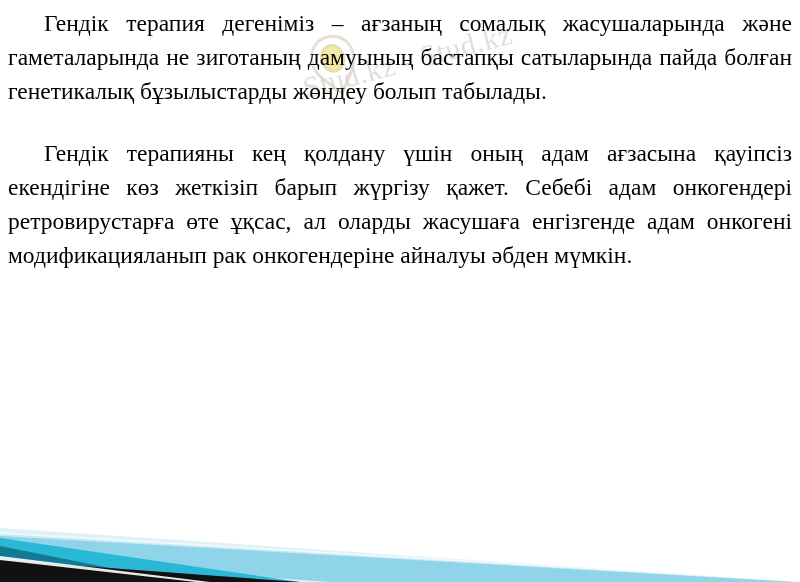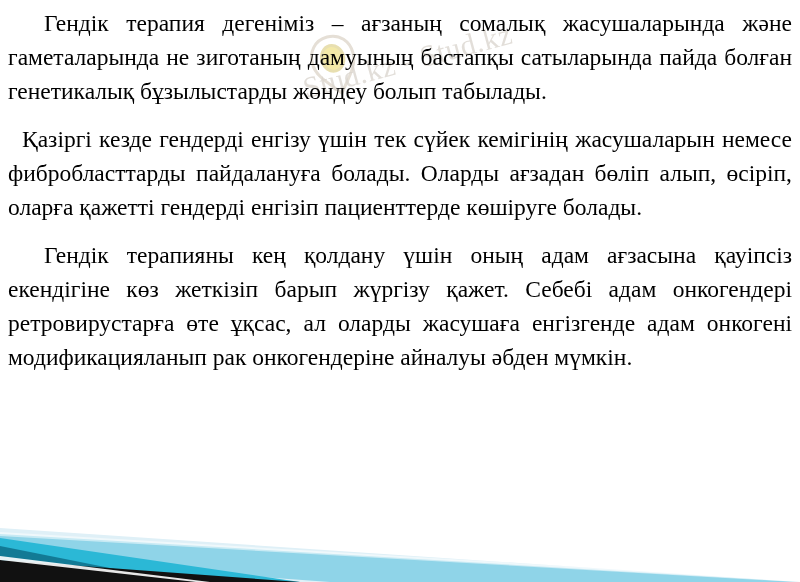--- a/index.html
+++ b/index.html
@@ -135,21 +135,20 @@
   </div>
 
   <div class="wm wm-1">Stud.kz - Stud.kz</div>
   <div class="wm wm-2">Stud.kz - Stud.kz</div>
   <div class="wm wm-3">Stud.kz</div>
 
   <div class="content">
     <div class="first-pad"></div>
     <p class="para indent">Гендік терапия дегеніміз – ағзаның сомалық жасушаларында және гаметаларында не зиготаның дамуының бастапқы сатыларында пайда болған генетикалық бұзылыстарды жөндеу болып табылады.</p>
     <div class="gap"></div>
-    <p class="para indent-sm">Қазіргі кезде гендерді енгізу үшін тек сүйек кемігінің жасушаларын немесе фибробласттарды пайдалануға болады. Оларды ағзадан бөліп алып, өсіріп, оларға қажетті гендерді енгізіп пациенттерде көшіруге болады.</p>
     <div class="gap"></div>
     <p class="para indent">Гендік терапияны кең қолдану үшін оның адам ағзасына қауіпсіз екендігіне көз жеткізіп барып жүргізу қажет. Себебі адам онкогендері ретровирустарға өте ұқсас, ал оларды жасушаға енгізгенде адам онкогені модификацияланып рак онкогендеріне айналуы әбден мүмкін.</p>
   </div>
 
   <div id="ribbon">
     <svg width="800" height="110" viewBox="0 0 800 110" aria-hidden="true">
       <rect x="0" y="0" width="800" height="110" fill="#ffffff"></rect>
 
       <polygon points="0,56 800,110 0,110" fill="#dff0f7"></polygon>
 

